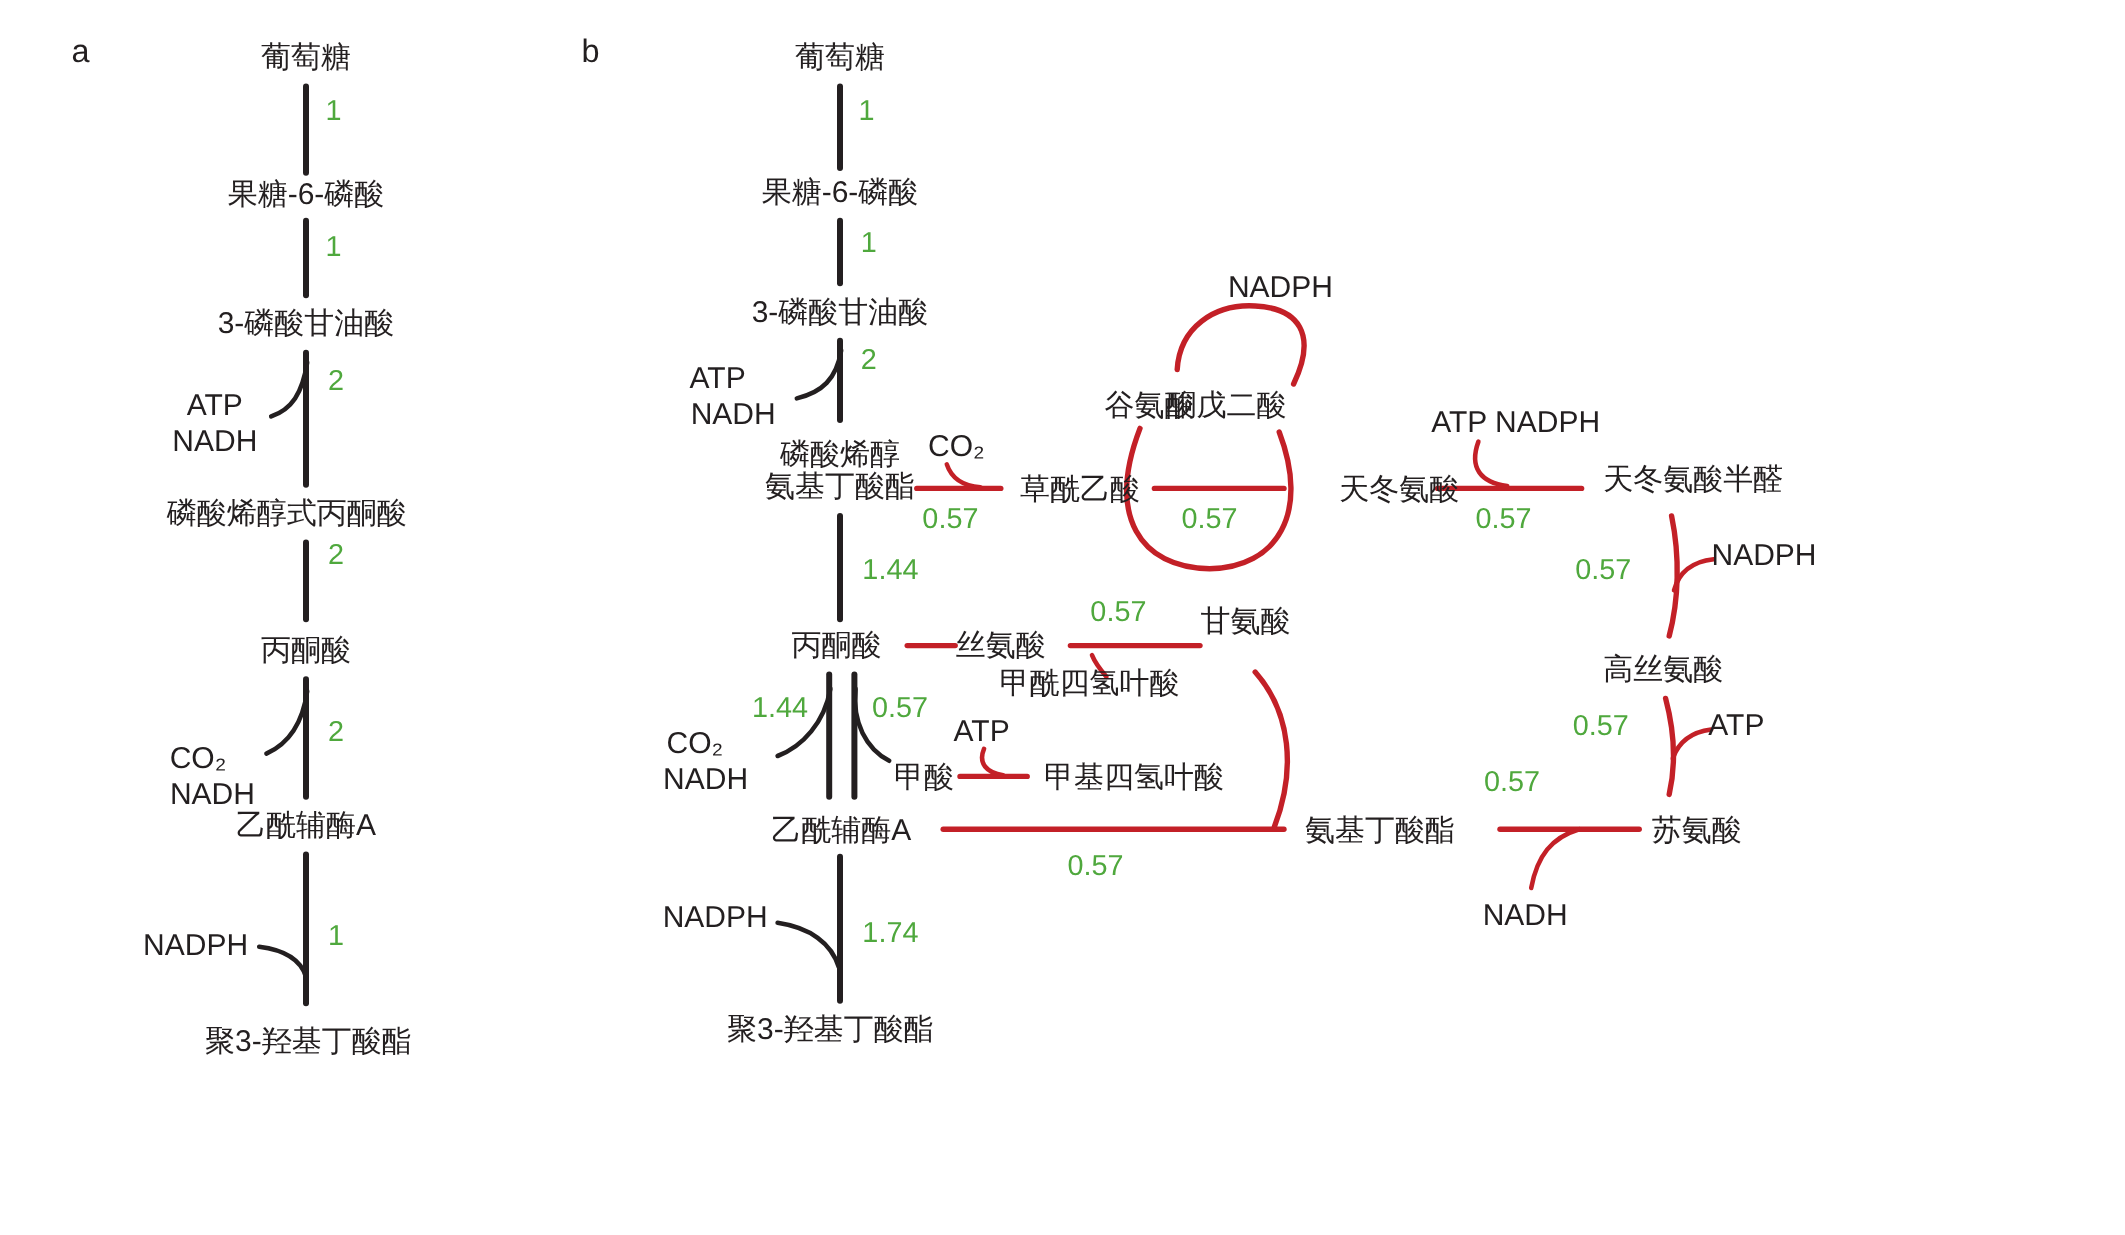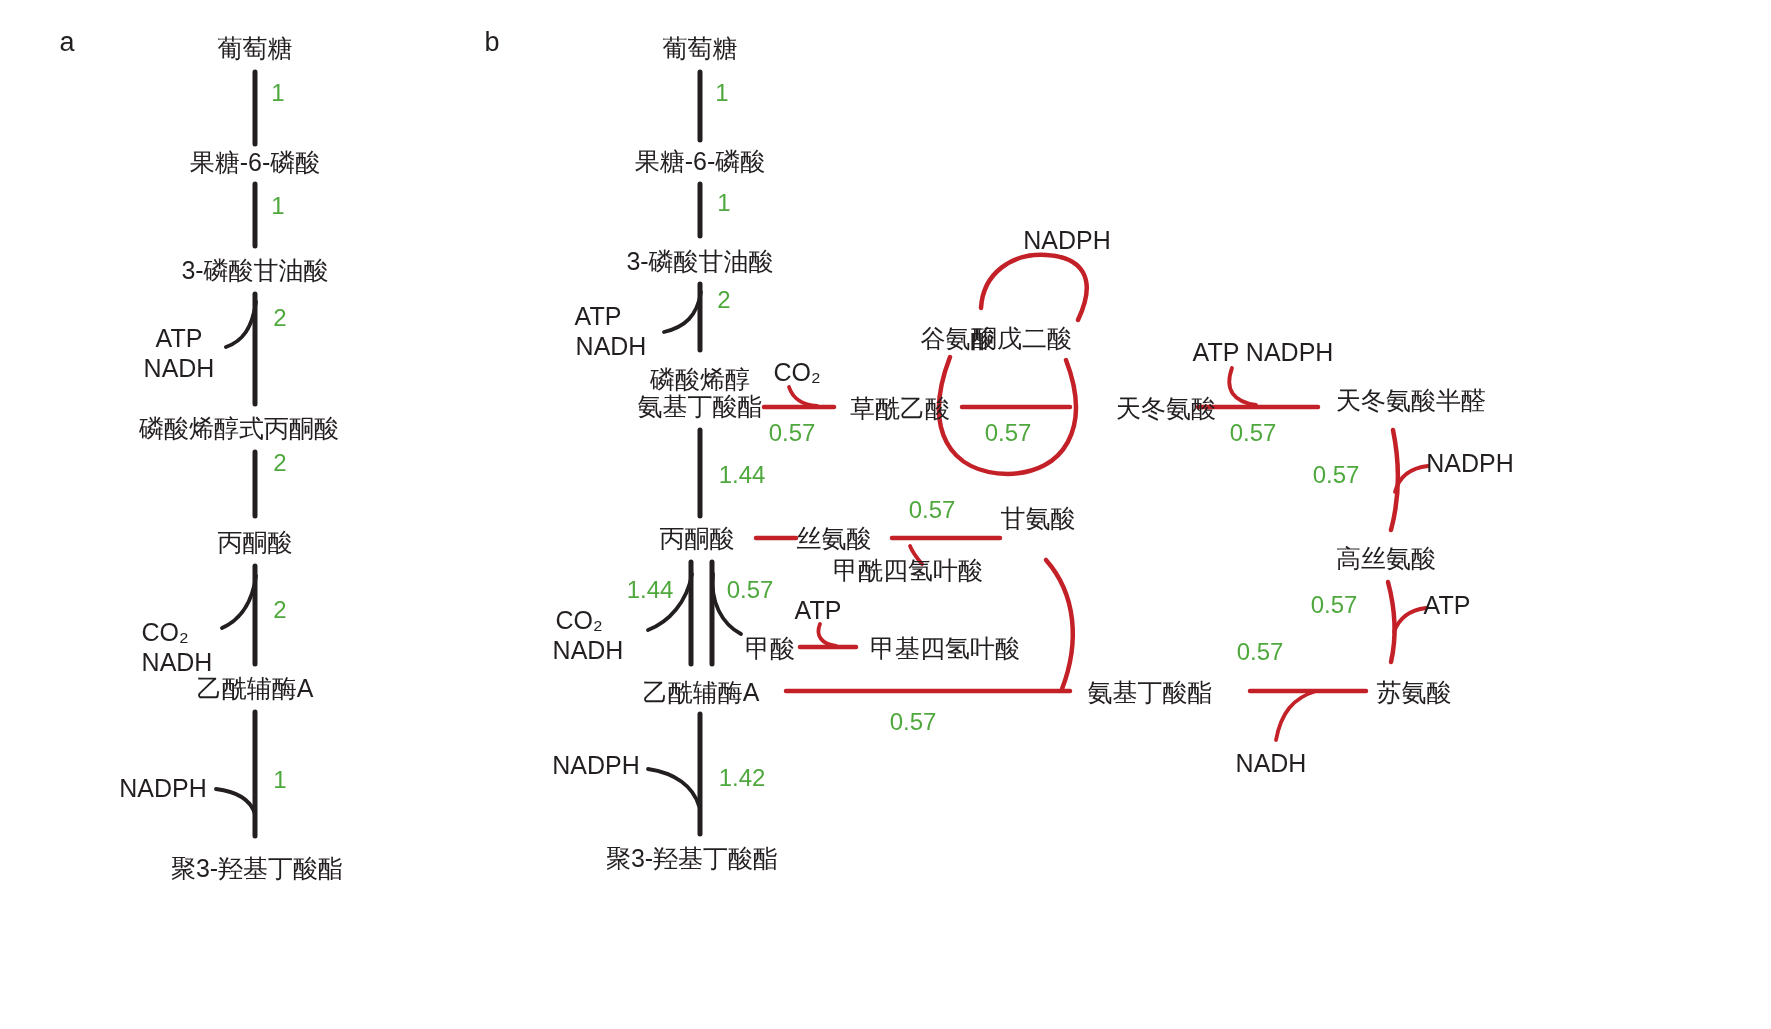--- a/index.html
+++ b/index.html
@@ -123,21 +123,21 @@
     <div class="t" style="left:700px;top:379px">磷酸烯醇</div>
     <div class="t" style="left:700px;top:406px">氨基丁酸酯</div>
     <div class="t flux" style="left:742px;top:475px">1.44</div>
     <div class="t" style="left:697px;top:538px">丙酮酸</div>
     <div class="t flux" style="left:650px;top:590px">1.44</div>
     <div class="t flux" style="left:750px;top:590px">0.57</div>
     <div class="t" style="left:579px;top:620px">CO₂</div>
     <div class="t" style="left:588px;top:650px">NADH</div>
     <div class="t" style="left:701px;top:692px">乙酰辅酶A</div>
     <div class="t" style="left:596px;top:765px">NADPH</div>
-    <div class="t flux" style="left:742px;top:778px">1.42</div>
+    <div class="t flux" style="left:742px;top:778px">1.74</div>
     <div class="t" style="left:692px;top:858px">聚3-羟基丁酸酯</div>
 
     <div class="t" style="left:797px;top:372px">CO₂</div>
     <div class="t flux" style="left:792px;top:433px">0.57</div>
     <div class="t" style="left:900px;top:408px">草酰乙酸</div>
     <div class="t" style="left:958px;top:338px">谷氨酸</div>
     <div class="t" style="left:1022px;top:338px">酮戊二酸</div>
     <div class="t" style="left:1067px;top:240px">NADPH</div>
     <div class="t flux" style="left:1008px;top:433px">0.57</div>
     <div class="t" style="left:1166px;top:408px">天冬氨酸</div>

